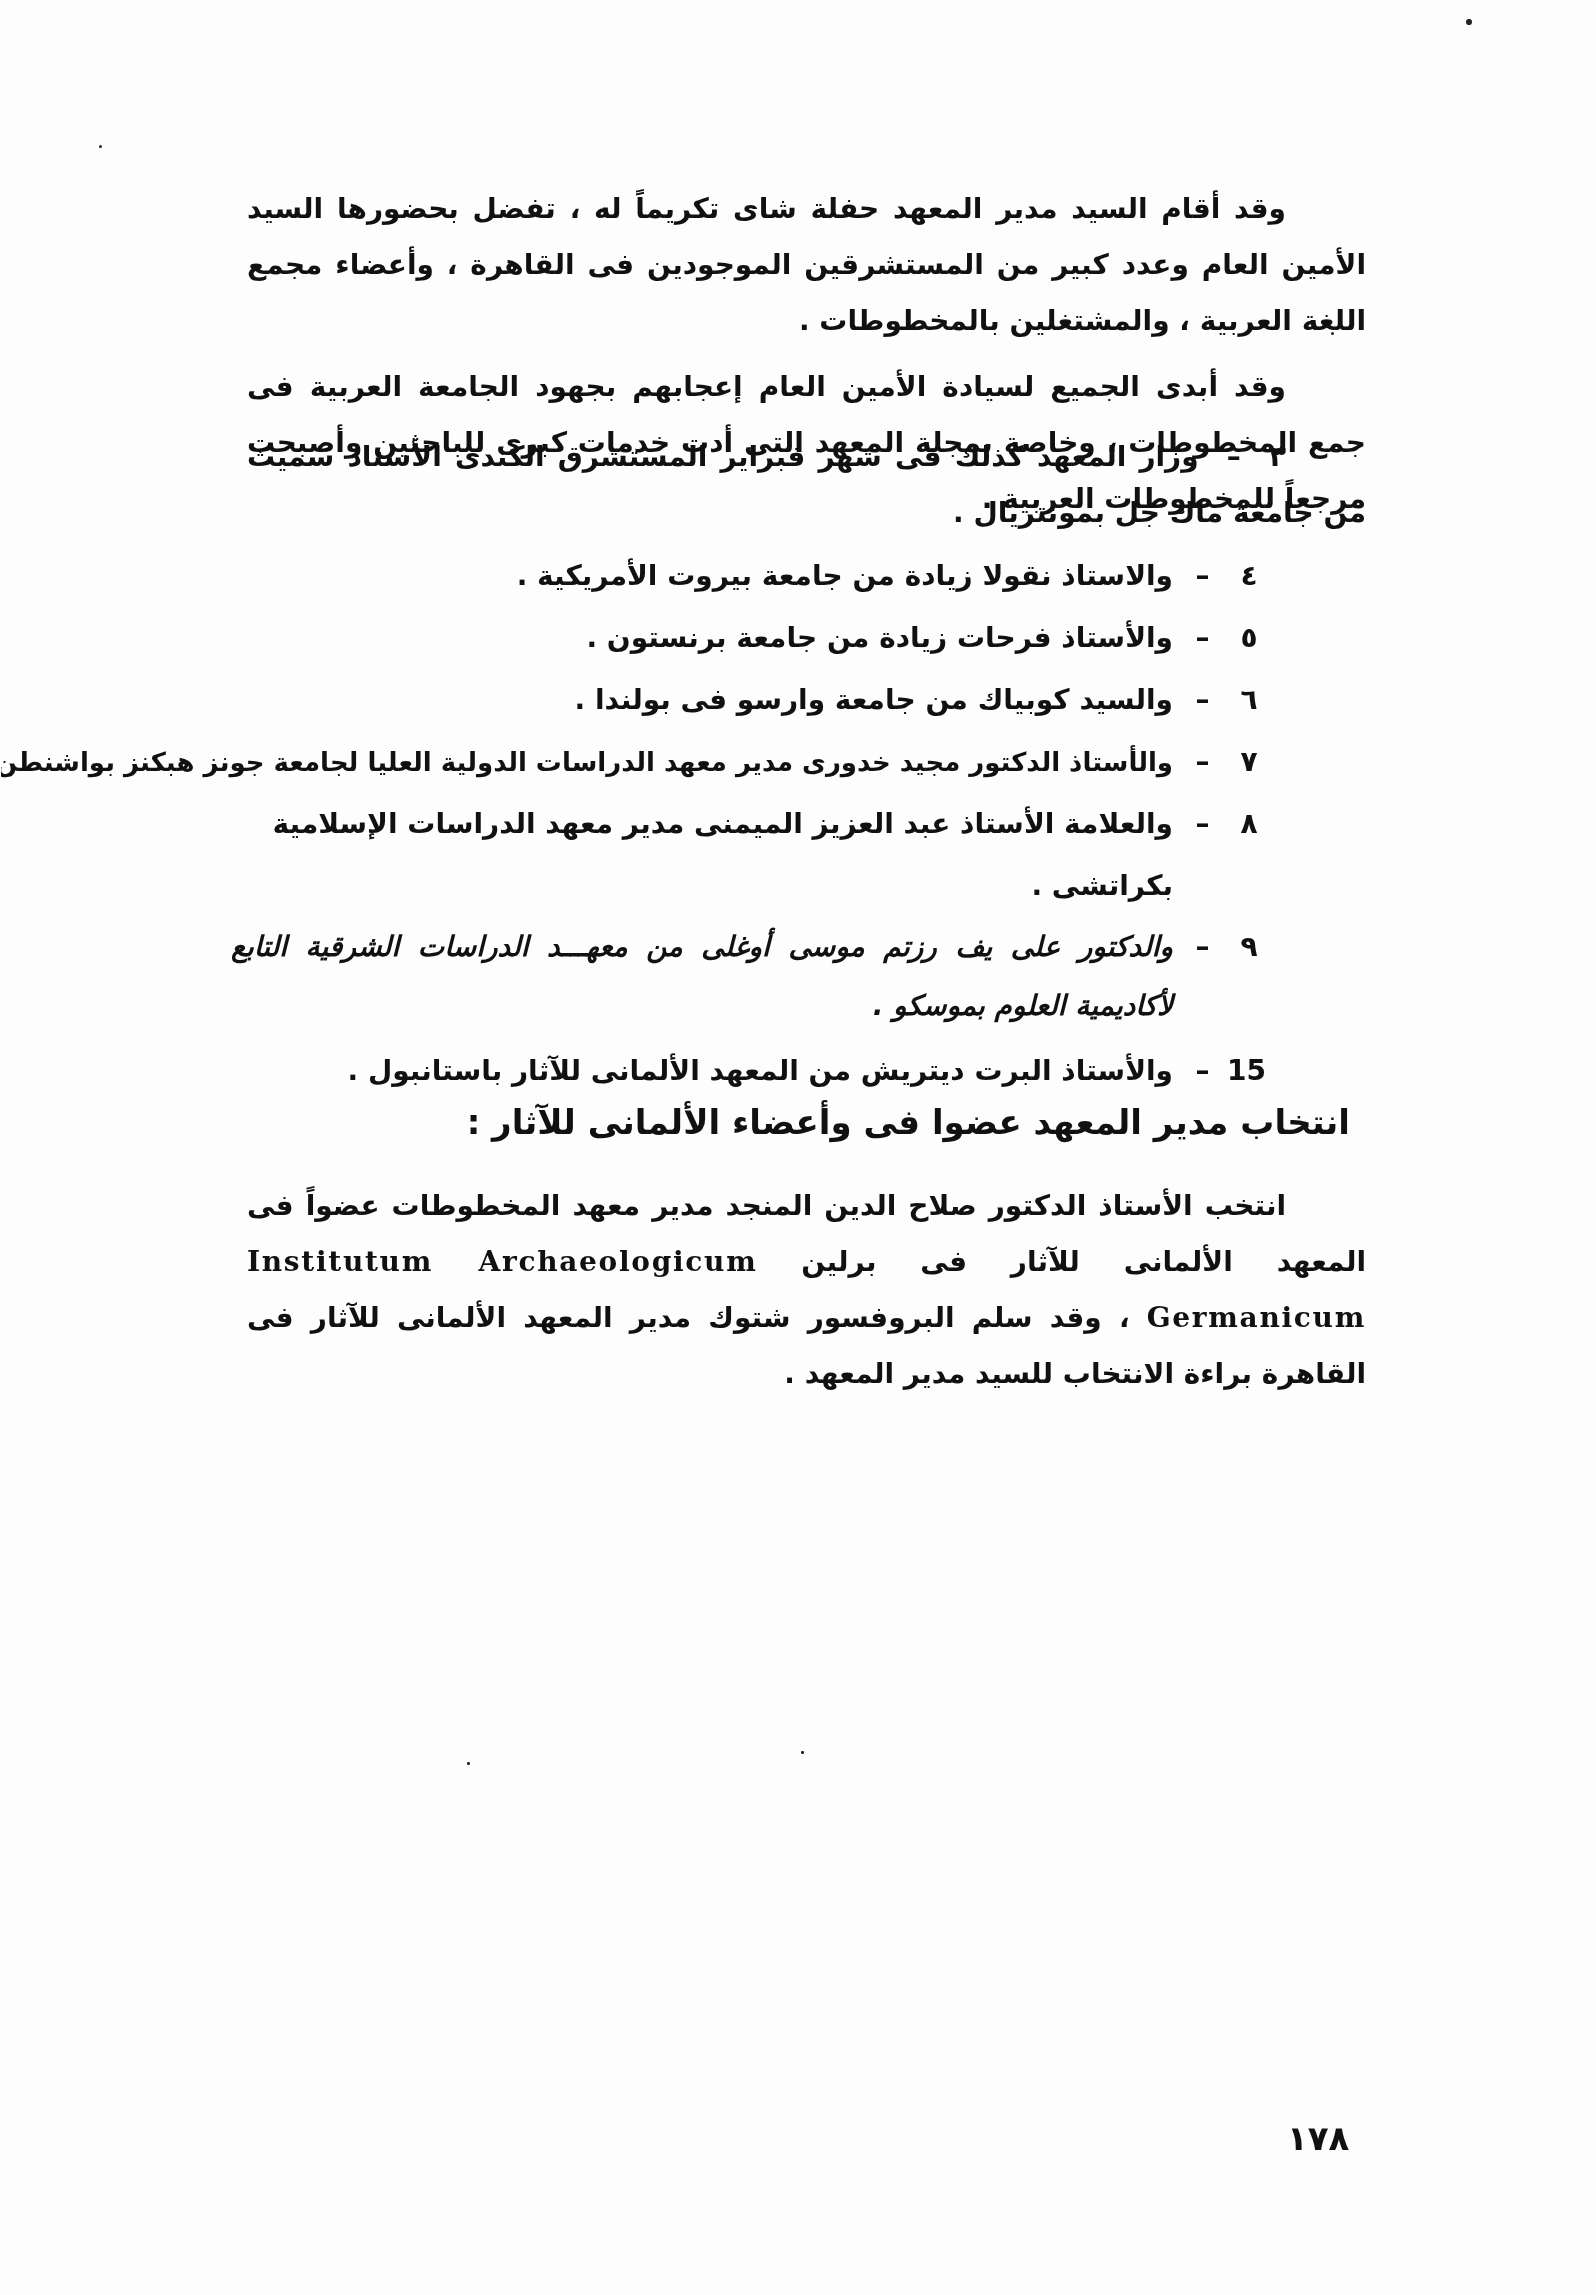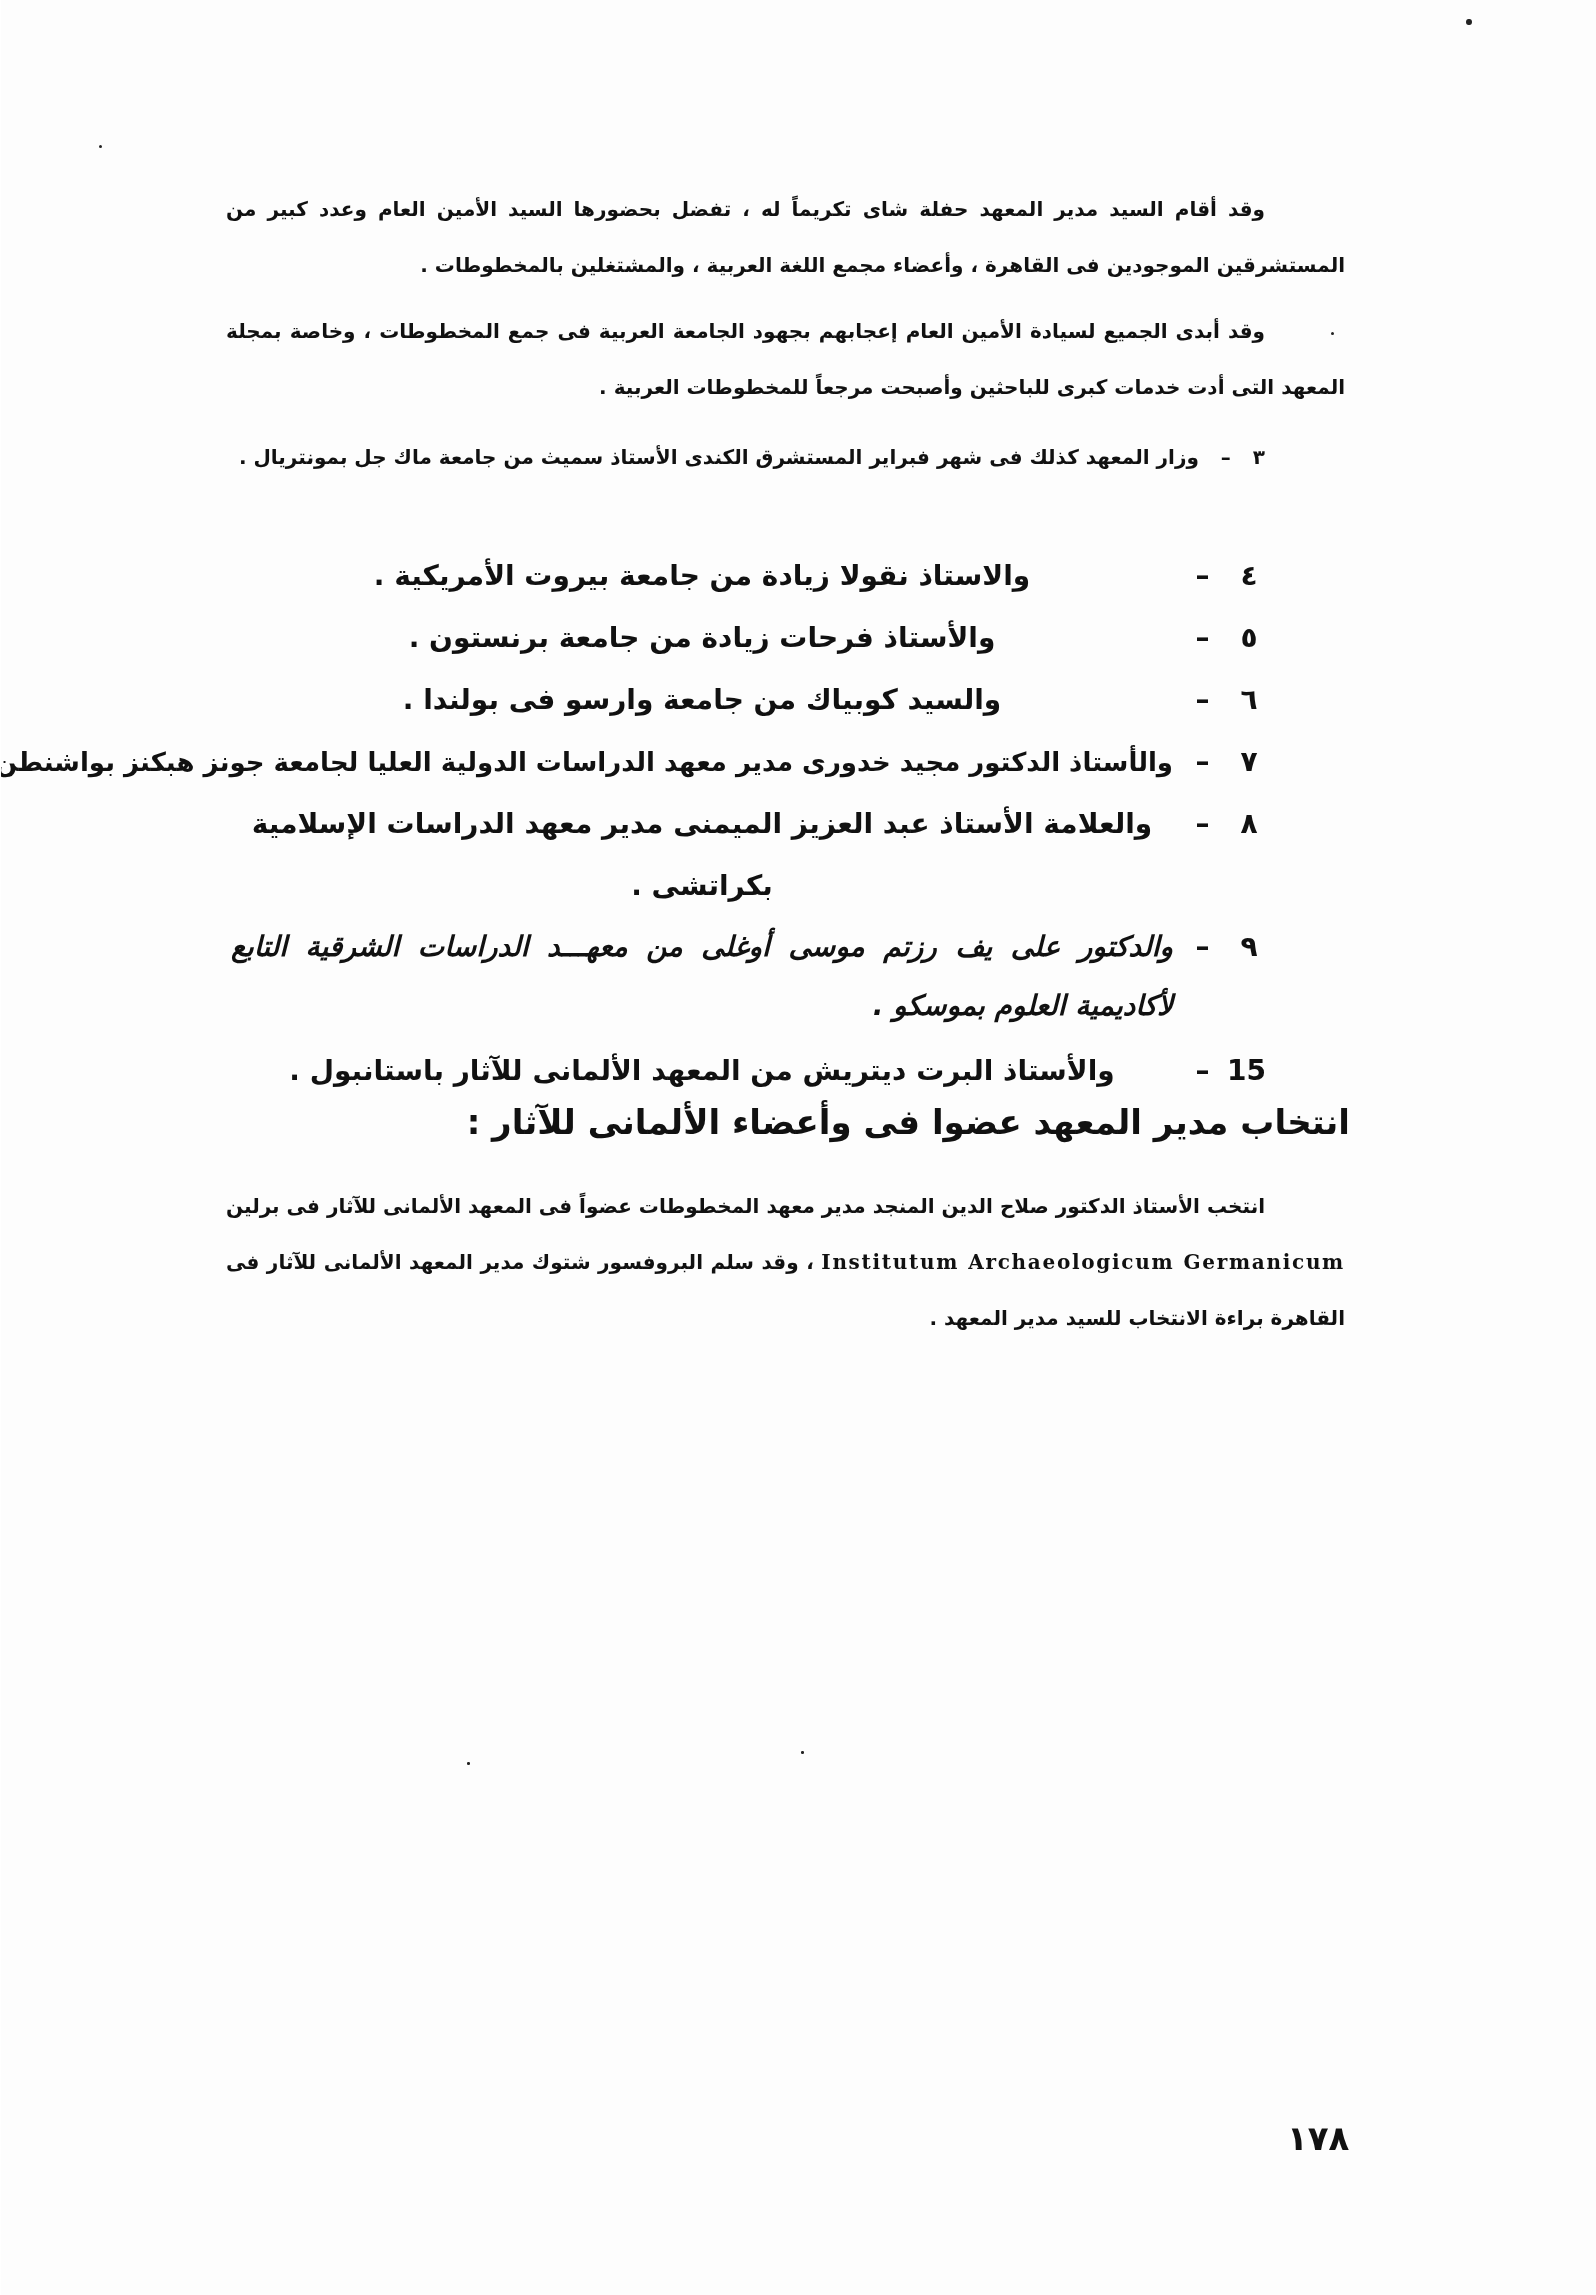--- a/index.html
+++ b/index.html
@@ -22,25 +22,25 @@
       height: 2295px;
       background: #fdfdfd;
     }
     .speck {
       position: absolute;
       background: #222;
       border-radius: 50%;
     }
     .text-block {
       position: absolute;
-      left: 226px;
+      left: 247px;
       width: 1119px;
       direction: rtl;
       text-align: justify;
-      font-size: 20px;
+      font-size: 28px;
       line-height: 56px;
       font-weight: bold;
     }
     .para {
       margin: 0;
       text-indent: 80px;
       text-align-last: right;
     }
     .list {
       position: absolute;
@@ -62,21 +62,21 @@
       flex: none;
     }
     .list-dash {
       width: 59px;
       text-align: center;
       flex: none;
     }
     .list-text {
       flex: 1;
       line-height: 62px;
-      text-align: center;
+      text-align: right;
     }
     .list-text.wrap { text-align: justify; text-align-last: right; font-style: italic; }
     .heading {
       position: absolute;
       left: 231px;
       width: 1119px;
       top: 1093px;
       direction: rtl;
       text-align: right;
       font-size: 34px;

